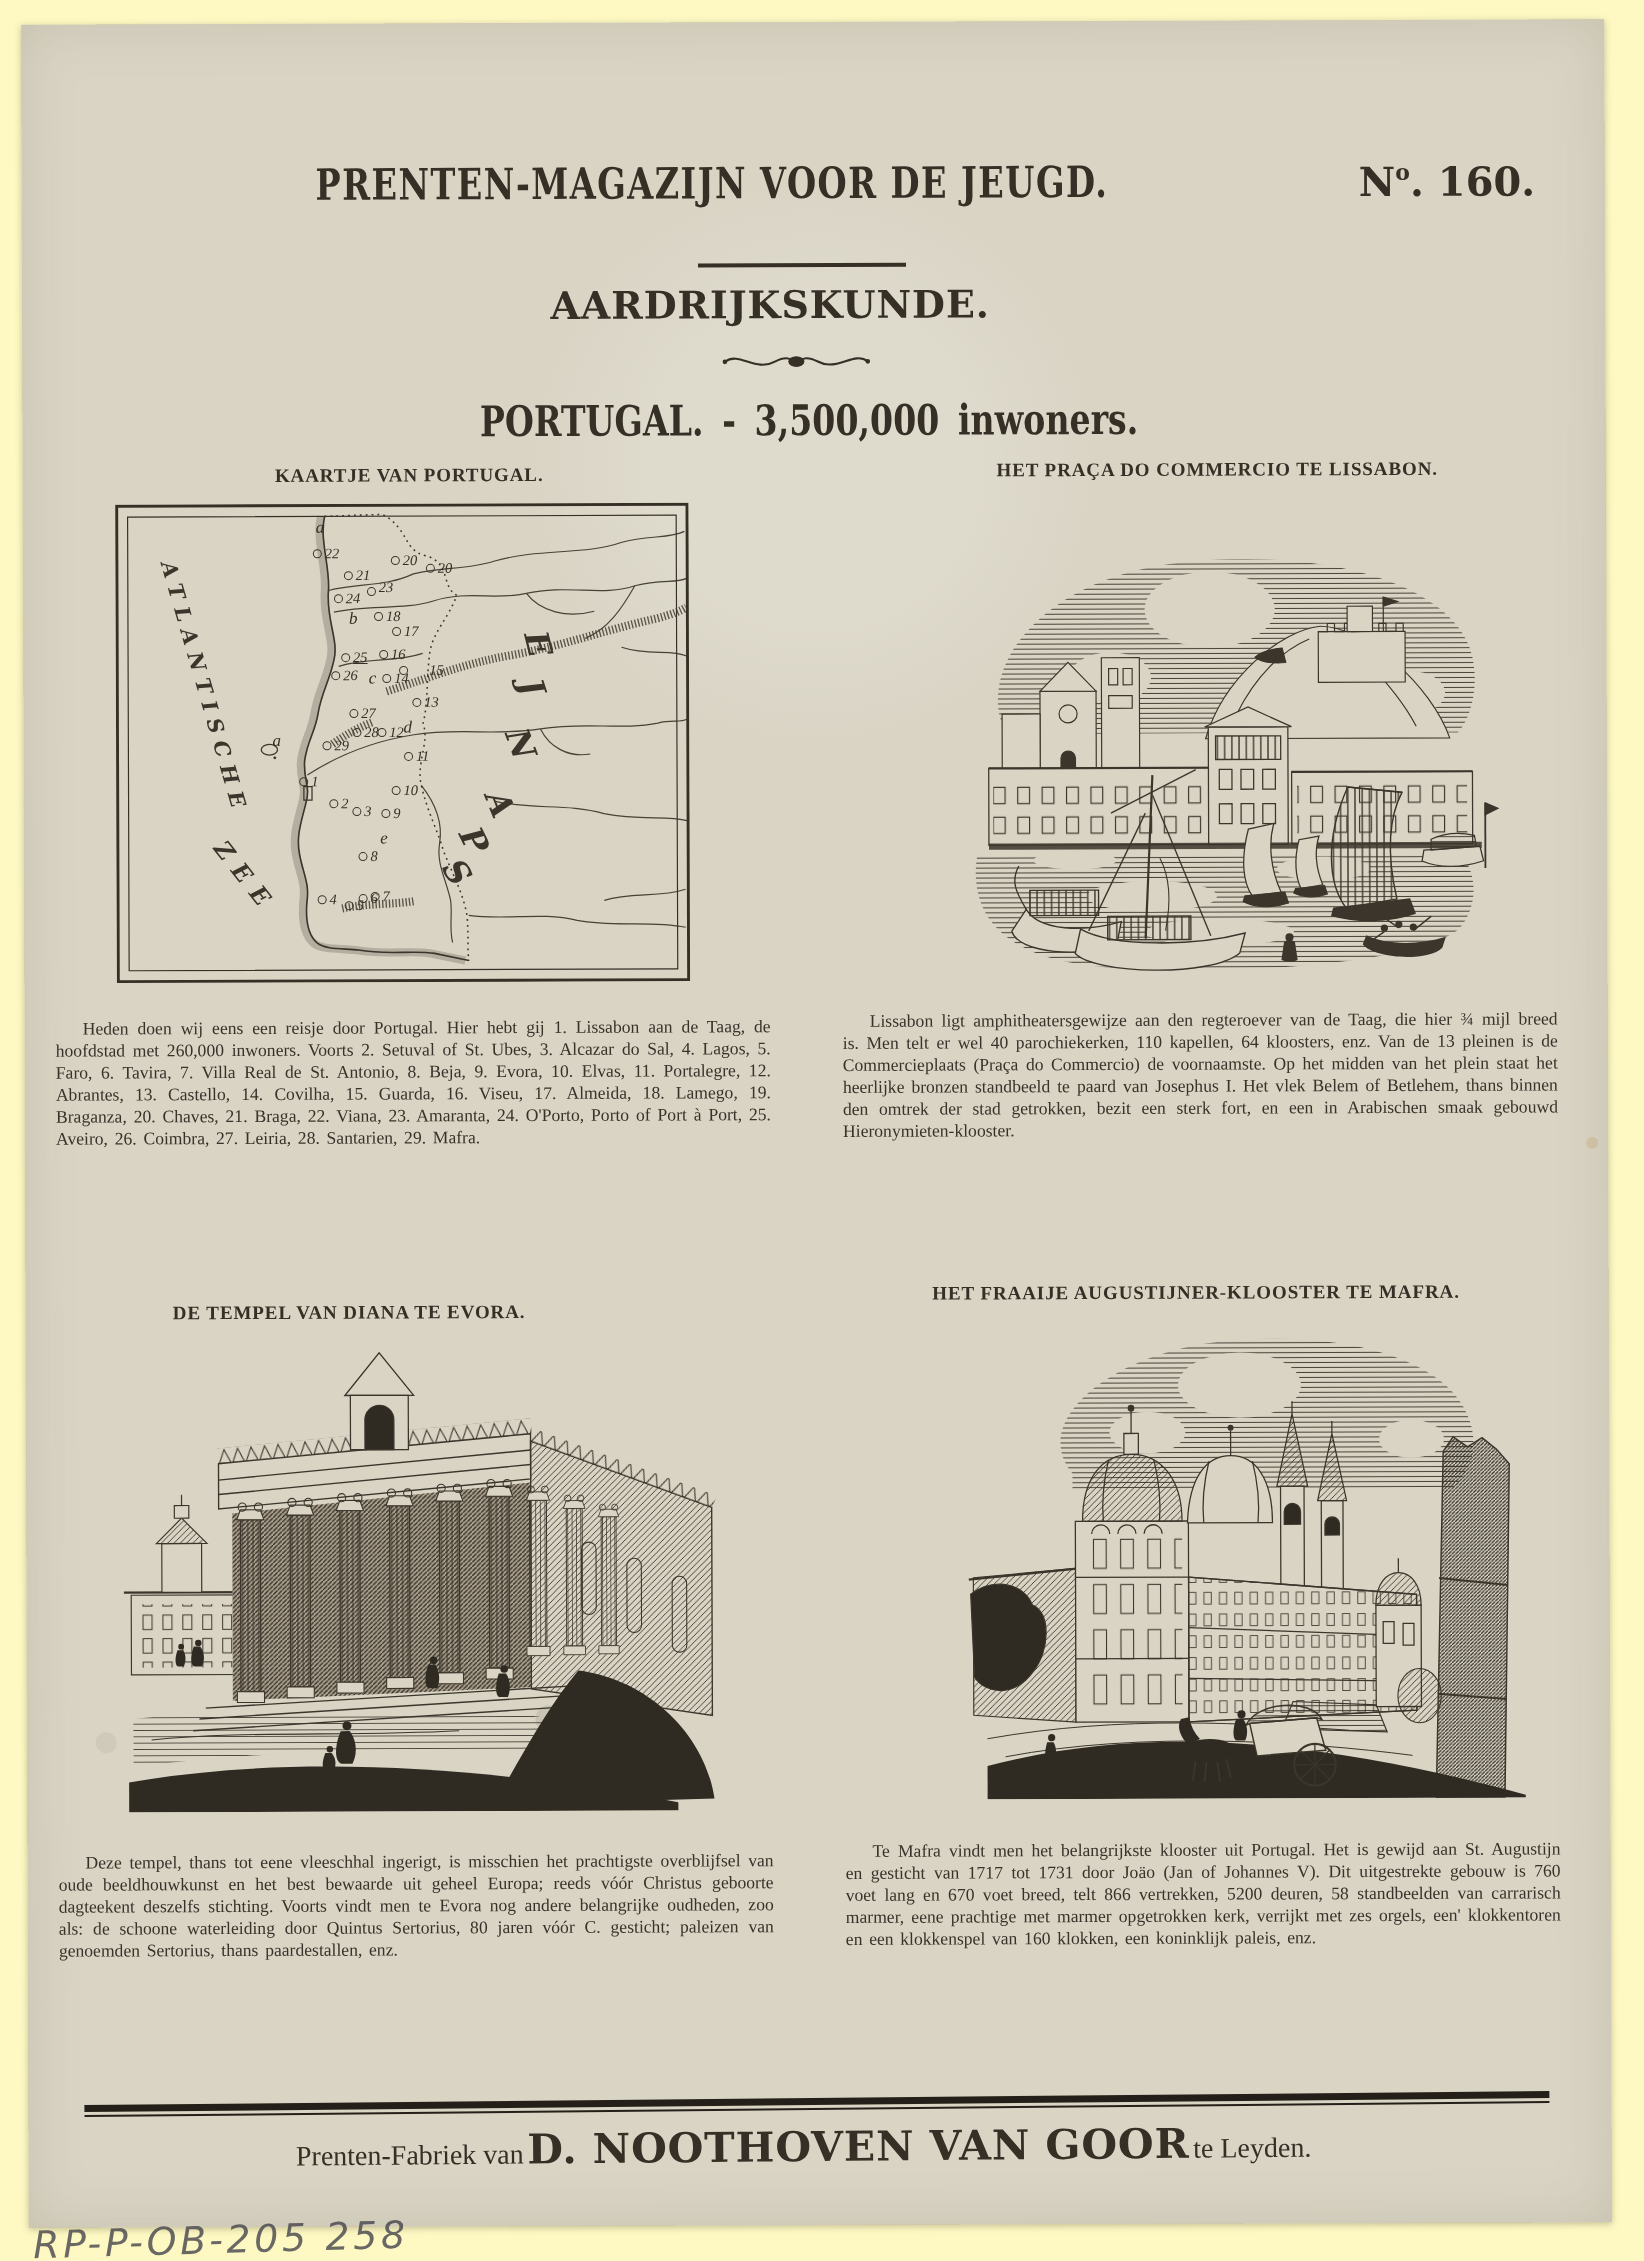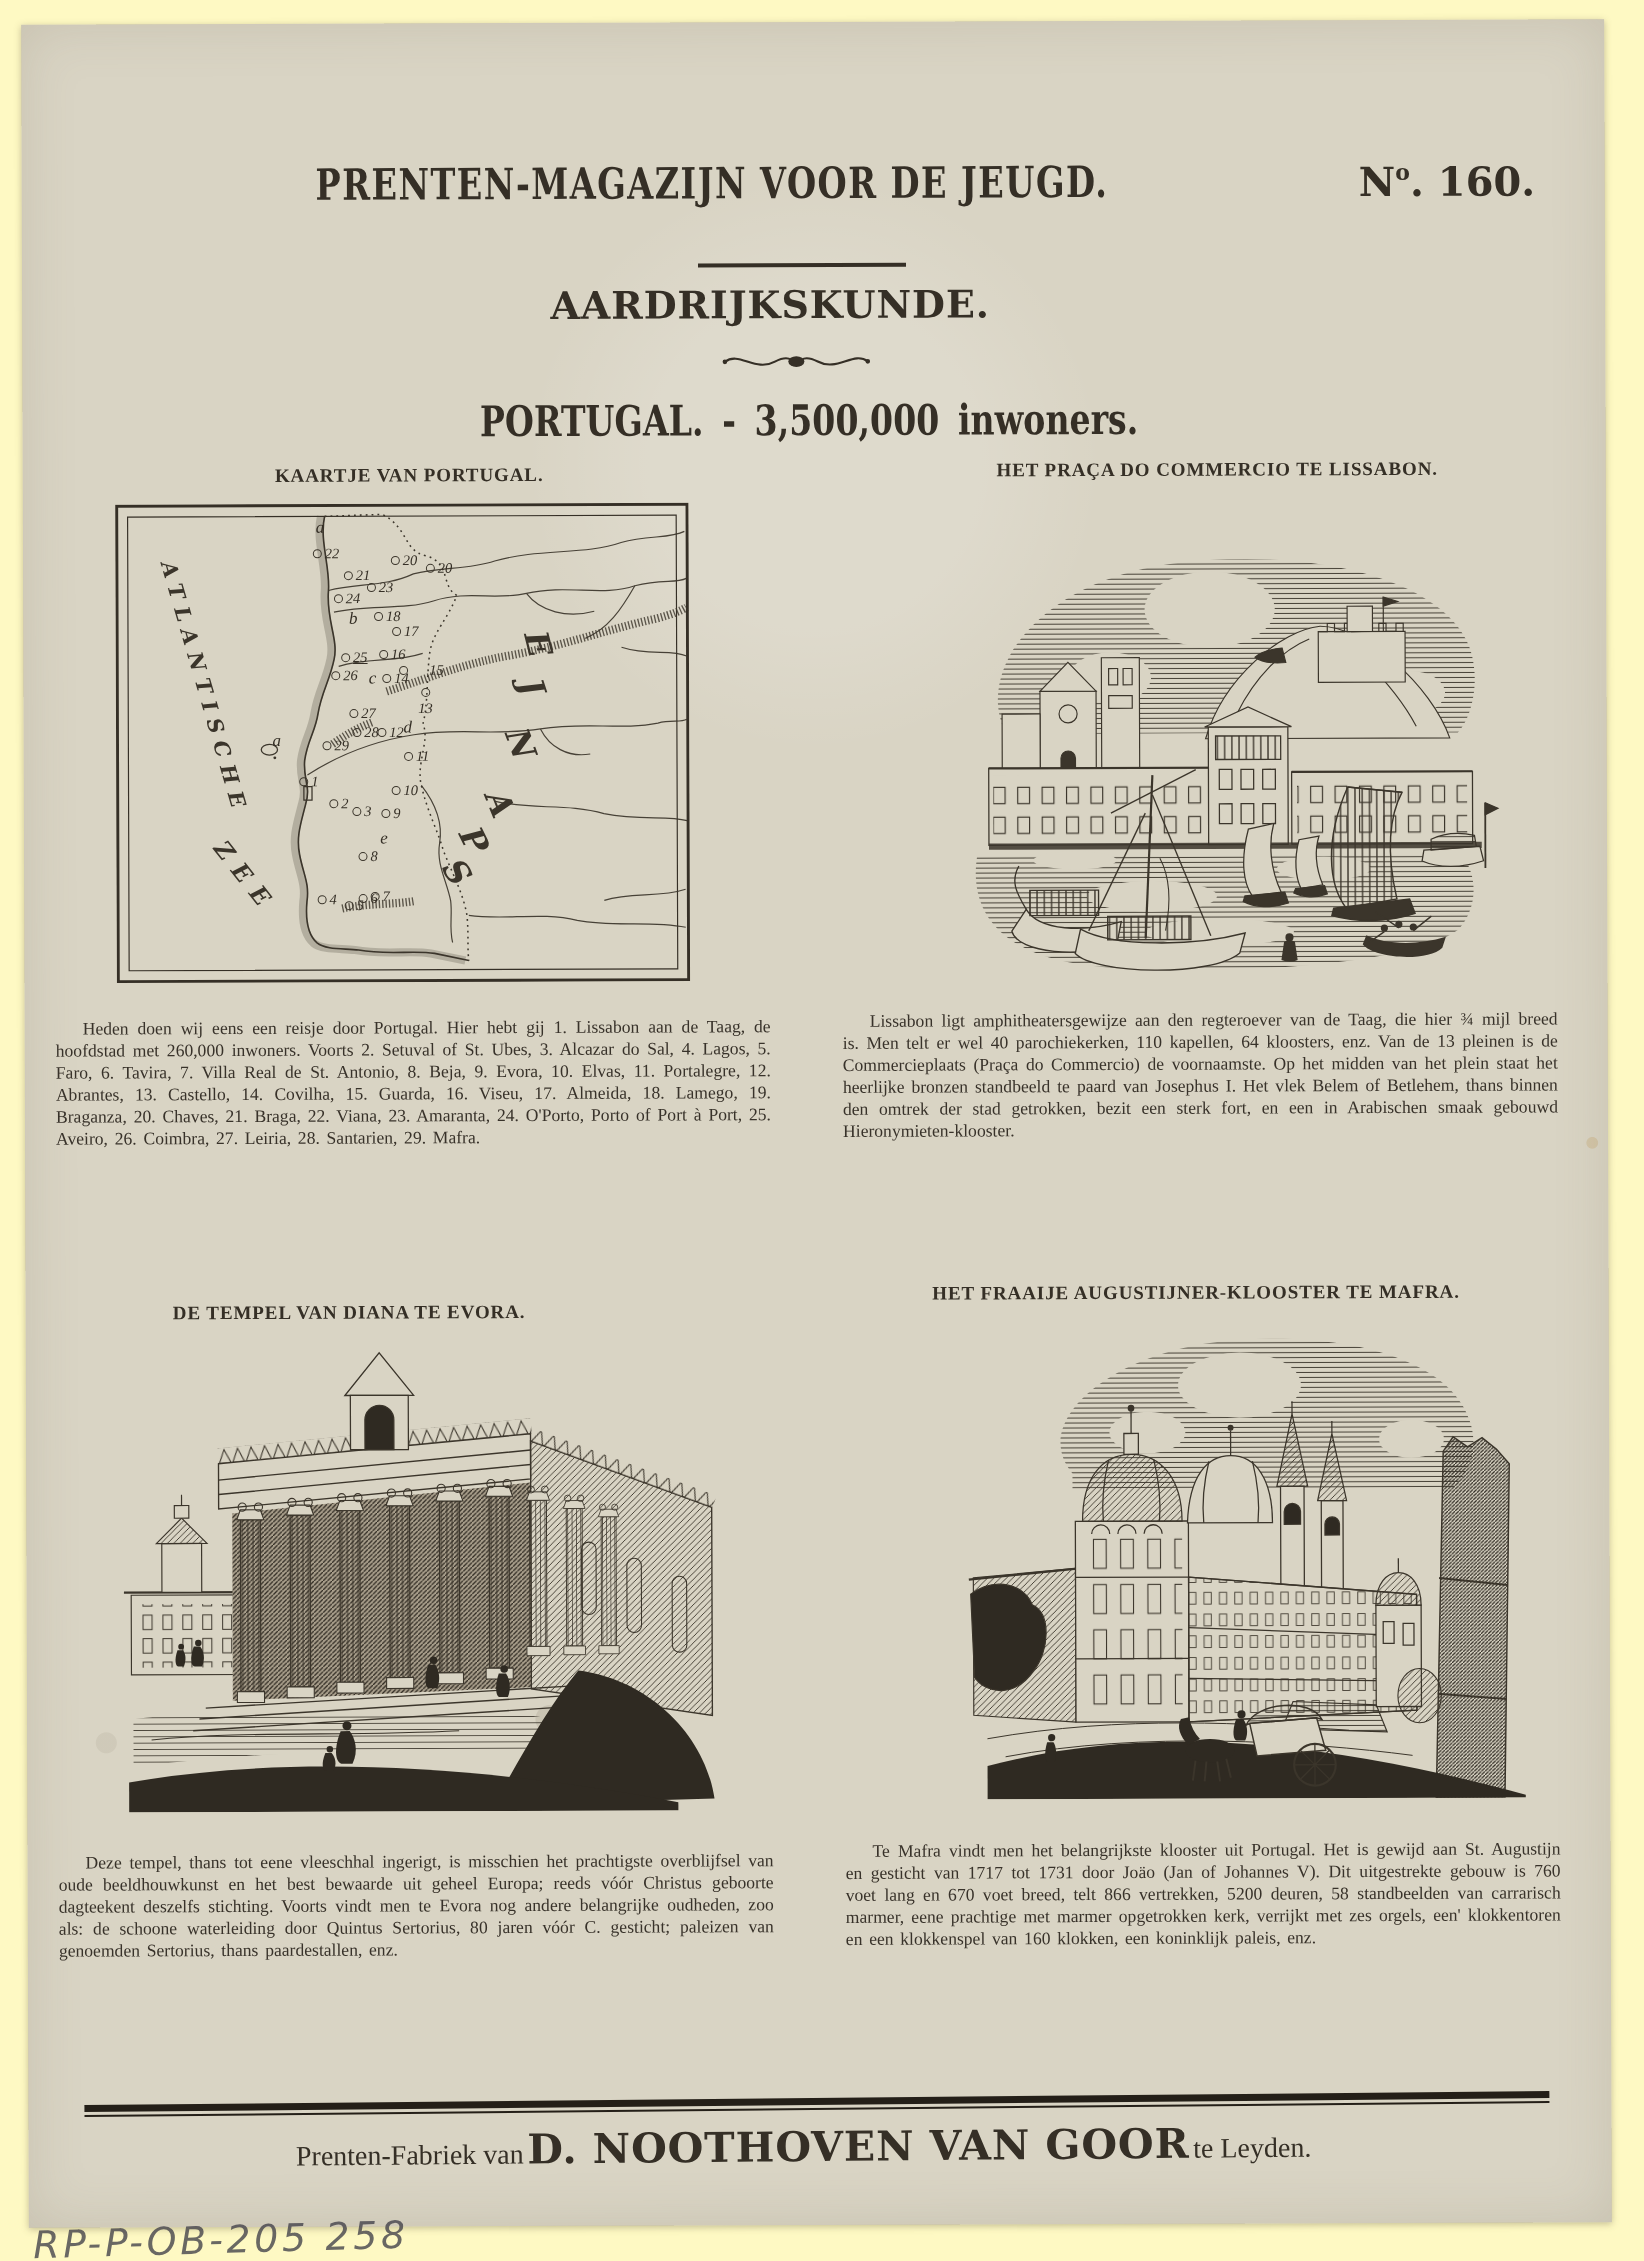--- a/index.html
+++ b/index.html
@@ -180,21 +180,21 @@
             <i class="mlbl">10</i>
           </span>
           <span class="mapmark" style="left: 301px; top: 253px;">
             <i class="mdot"></i>
             <i class="mlbl">11</i>
           </span>
           <span class="mapmark" style="left: 275px; top: 229px;">
             <i class="mdot"></i>
             <i class="mlbl">12</i>
           </span>
-          <span class="mapmark" style="left: 310px; top: 199px; flex-direction: column;">
+          <span class="mapmark" style="left: 310px; top: 199px;">
             <i class="mdot"></i>
             <i class="mlbl">13</i>
           </span>
           <span class="mapmark" style="left: 280px; top: 175px;">
             <i class="mdot"></i>
             <i class="mlbl">14</i>
           </span>
           <span class="mapmark" style="left: 306px; top: 167px; gap: 21px;">
             <i class="mdot"></i>
             <i class="mlbl">15</i>
@@ -220,21 +220,21 @@
             <i class="mlbl">20</i>
           </span>
           <span class="mapmark" style="left: 242px; top: 72px;">
             <i class="mdot"></i>
             <i class="mlbl">21</i>
           </span>
           <span class="mapmark" style="left: 211px; top: 50px;">
             <i class="mdot"></i>
             <i class="mlbl">22</i>
           </span>
-          <span class="mapmark" style="left: 265px; top: 84px;">
+          <span class="mapmark" style="left: 265px; top: 84px; align-items: flex-end;">
             <i class="mdot"></i>
             <i class="mlbl">23</i>
           </span>
           <span class="mapmark" style="left: 232px; top: 95px;">
             <i class="mdot"></i>
             <i class="mlbl">24</i>
           </span>
           <span class="mapmark" style="left: 239px; top: 154px; text-decoration: underline;">
             <i class="mdot"></i>
             <i class="mlbl">25</i>

